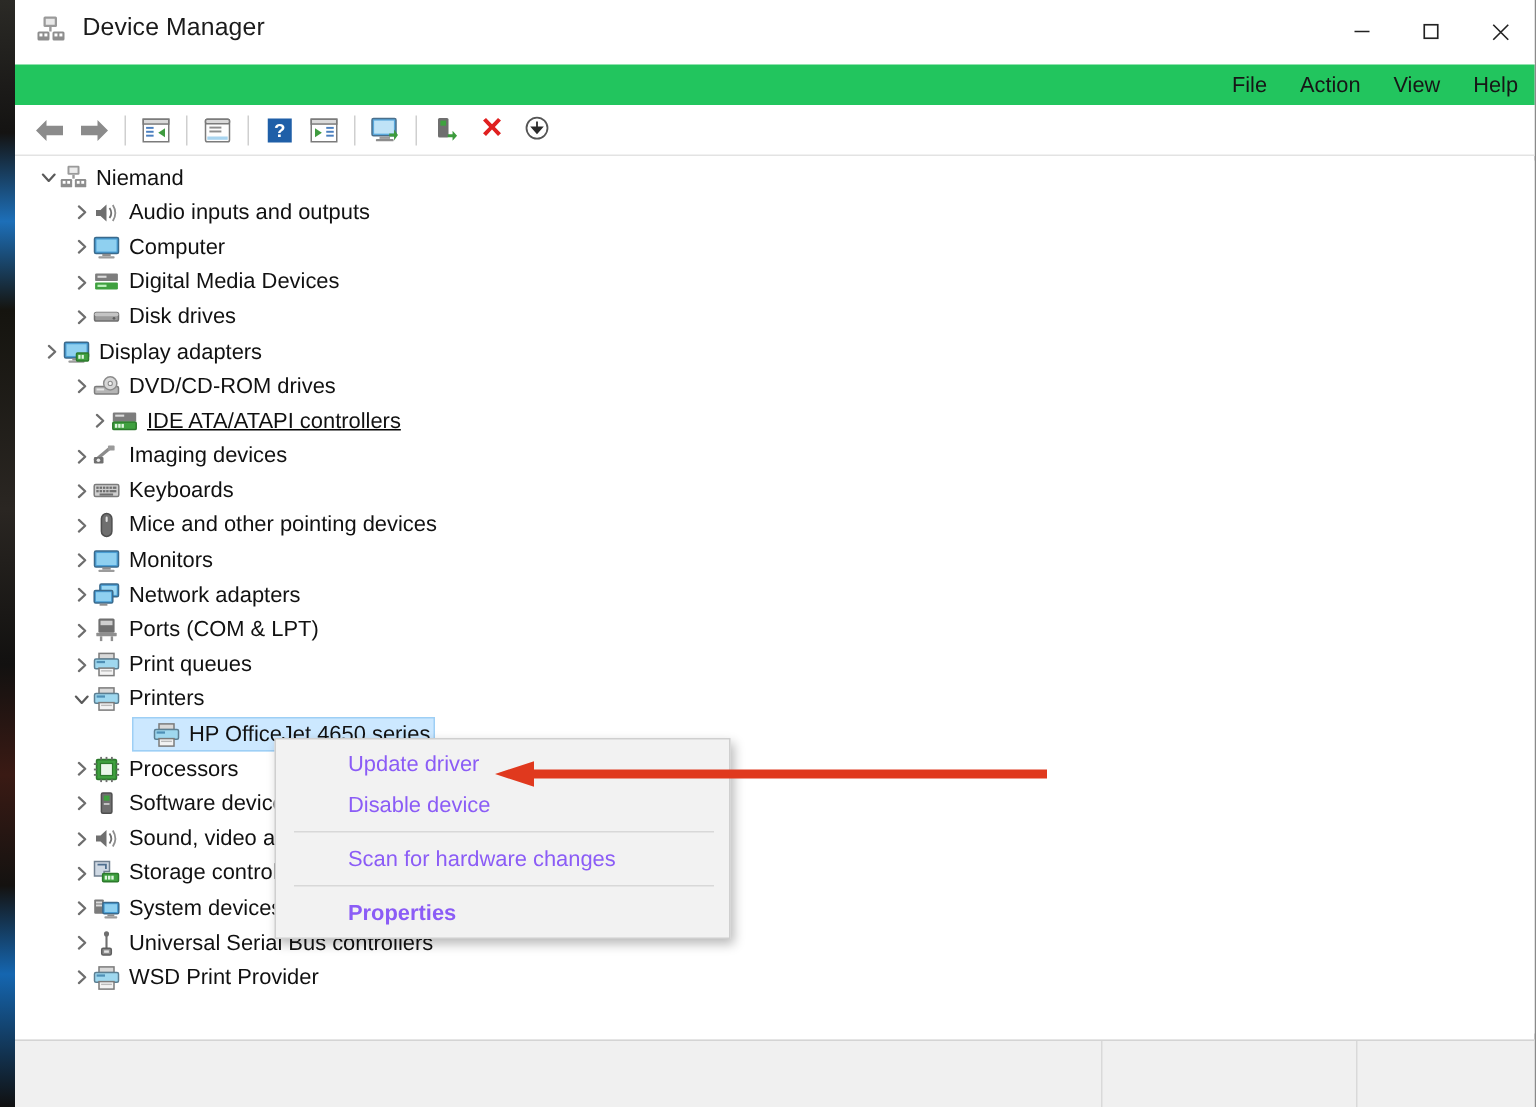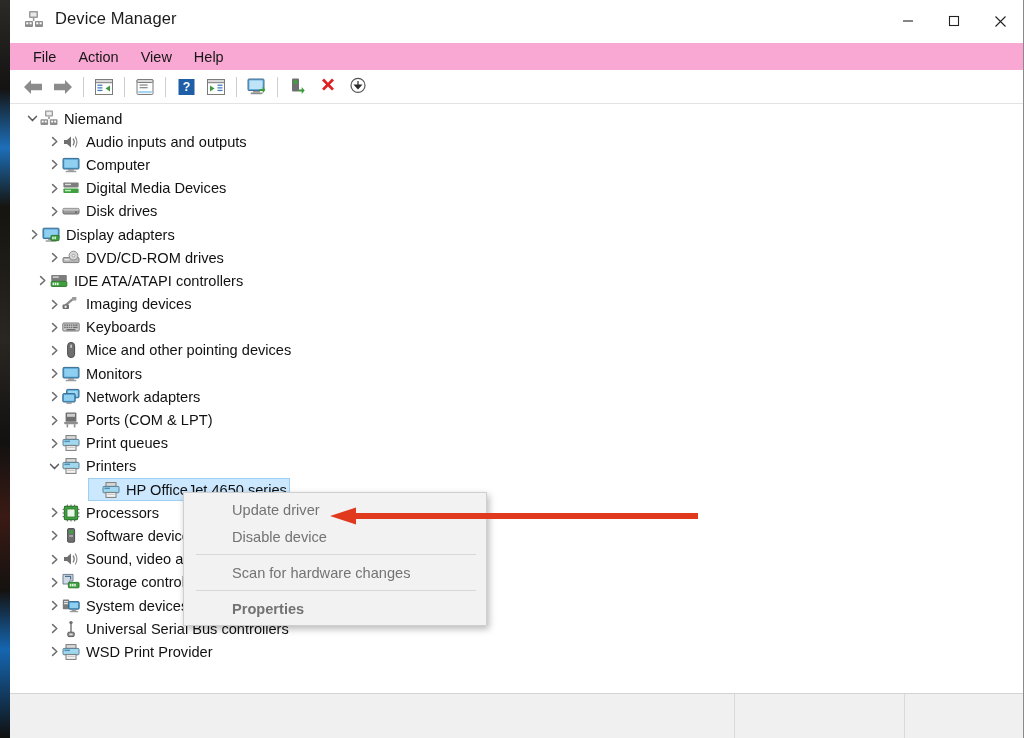--- a/index.html
+++ b/index.html
@@ -19,21 +19,21 @@
 
   
   .titlebar{position:relative;height:42px;background:#ffffff;border-bottom:1px solid #ffffff;}
   .title-icon{position:absolute;left:14px;top:10px;width:22px;height:21px;}
   .title-text{position:absolute;left:45px;top:9px;font-size:16.5px;color:#1b1b1b;letter-spacing:0.1px;}
   .wincontrols{position:absolute;right:0;top:0;display:flex;height:42px;}
   .wc{width:46px;height:42px;display:flex;align-items:center;justify-content:center;cursor:default;}
   .wc svg{display:block;}
 
   
-  .menubar{position:relative;height:27px;background:#f9a8d4;display:flex;align-items:center;padding-left:12px;}
+  .menubar{position:relative;height:27px;background:#22c55e;display:flex;align-items:center;padding-left:12px;justify-content:flex-end;}
   .menu-item{font-size:14.5px;color:#161616;padding:3px 11px;cursor:default;}
 
   
   .toolbar{position:relative;height:33px;background:#fff;display:flex;align-items:center;padding-left:8px;
            border-bottom:1px solid #e3e3e3;}
   .tb{width:30px;height:28px;display:flex;align-items:center;justify-content:center;cursor:default;}
   .tb-sep{width:1px;height:20px;background:#cfcfcf;margin:0 5px;}
   .tb svg{display:block;}
 
   
@@ -49,21 +49,21 @@
   .statusbar{position:absolute;left:0;right:0;bottom:0;height:44px;background:#f0f0f0;
     border-top:1px solid #d4d4d4;display:flex;}
   .sb-cell{height:100%;border-right:1px solid #d9d9d9;box-sizing:border-box;}
   .sb-main{flex:none;width:725px;}
   .sb-b{flex:none;width:170px;}
   .sb-c{flex:1;border-right:none;}
 
   
   .ctxmenu{position:absolute;left:173px;top:492px;width:302px;background:#f2f2f2;
     border:1px solid #cfcfcf;box-shadow:2px 3px 7px rgba(0,0,0,.28);z-index:40;padding:3px 0;}
-  .ctx-item{height:27px;display:flex;align-items:center;padding-left:48px;font-size:14.6px;color:#737373;cursor:default;}
+  .ctx-item{height:27px;display:flex;align-items:center;padding-left:48px;font-size:14.6px;color:#8b5cf6;cursor:default;}
   .ctx-item.bold{font-weight:bold;}
   .ctx-sep{height:1px;background:#d8d8d8;margin:4px 10px 4px 12px;}
 
   
   .arrow{position:absolute;left:318px;top:504px;z-index:60;}
 </style>
 </head>
 <body>
 
 <div class="desktop-sliver"></div>
@@ -319,21 +319,21 @@
               <rect x="1" y="8.6" width="16" height="5" rx="1" fill="#b5b5b5" stroke="#7d7d7d"></rect>
               <rect x="2.4" y="10" width="5" height="1.3" fill="#e6e6e6"></rect>
               <circle cx="11.5" cy="6.6" r="4.4" fill="#d7d7d7" stroke="#8c8c8c"></circle>
               <circle cx="11.5" cy="6.6" r="1.4" fill="#f4f4f4" stroke="#8c8c8c" stroke-width="0.7"></circle>
             </svg>
           </span>
           <span class="lbl">DVD/CD-ROM drives</span>
         </div>
       </div>
       <div class="row">
-        <div class="inner" style="padding-left:24px;">
+        <div class="inner" style="padding-left:48px;text-decoration:underline;">
           <span class="chev">
             <svg width="11" height="11" viewBox="0 0 11 11">
               <path d="M3.6 1.6 L7.8 5.5 L3.6 9.4" stroke="#6e6e6e" stroke-width="1.5" fill="none" stroke-linecap="round" stroke-linejoin="round"></path>
             </svg>
           </span>
           <span class="ico">
             <svg width="18" height="18" viewBox="0 0 18 18">
               <rect x="1.2" y="3" width="15.6" height="6" rx="0.8" fill="#7d7d7d"></rect>
               <rect x="2.8" y="4.4" width="6" height="1.4" fill="#dcdcdc"></rect>
               <rect x="1.2" y="9.4" width="15.6" height="5" rx="0.8" fill="#3fa03f" stroke="#2c7a2c"></rect>

